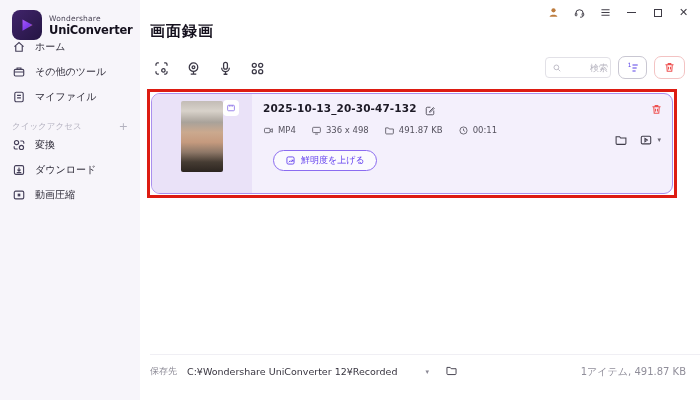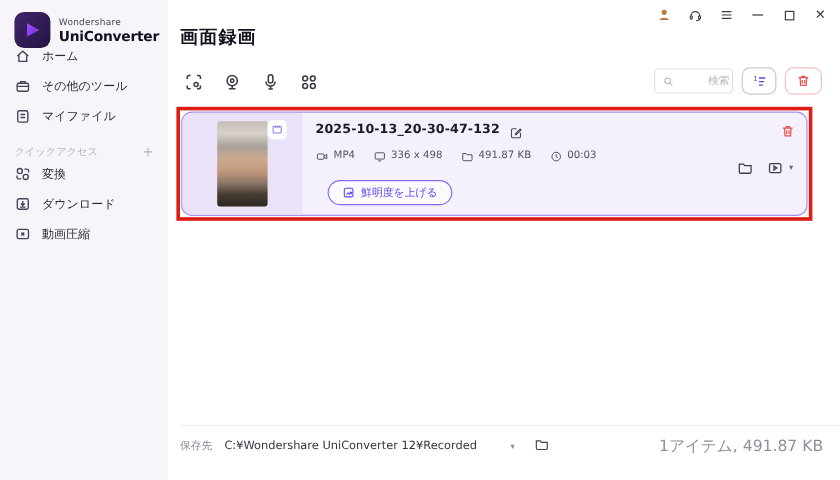--- a/index.html
+++ b/index.html
@@ -37,21 +37,21 @@
   .search-box svg { width:10px; height:10px; stroke:#b7b5c0; flex-shrink:0; }
   .search-box input { border:none; outline:none; width:40px; font-size:9px; color:#55525e; background:transparent; font-family:inherit;margin-left:24px; }
   .search-box input::placeholder { color:#b7b5c0; }
 
   .sort-btn { position:absolute; left:478px; top:56px; width:29px; height:23px; border:1px solid #c9c7d2; border-radius:7px; background:#fff; display:flex; align-items:center; justify-content:center; cursor:pointer; }
   .sort-btn svg { width:14px; height:14px; stroke:#5a43e6; }
   .del-btn { position:absolute; left:514px; top:56px; width:31px; height:23px; border:1px solid #f3c3c3; border-radius:7px; background:#fff; display:flex; align-items:center; justify-content:center; cursor:pointer; }
   .del-btn svg { width:13px; height:13px; stroke:#ee5251; }
 
   
-  .annotation { position:absolute; left:7px; top:89px; width:530px; height:95px; border:3px solid #dd1c12; }
+  .annotation { position:absolute; left:7px; top:89px; width:530px; height:109px; border:3px solid #dd1c12; }
   .card { position:absolute; left:1px; top:1px; right:1px; bottom:1px; background:#f4f0fc; border:1px solid #a98fee; border-radius:9px; display:flex; overflow:hidden; }
   .thumb-panel { width:100px; flex-shrink:0; background:#eae2f8; position:relative; }
   .thumb { position:absolute; left:29px; top:7px; width:42px; height:71px; border-radius:2px;
            background:linear-gradient(180deg,#c3bcb6 0%,#d8d2ca 14%,#a9a29a 30%,#cba98e 44%,#c59a7e 58%,#8e7868 72%,#463c33 86%,#2c2520 100%); }
   .film-badge { position:absolute; right:13px; top:6px; width:16px; height:16px; background:#fff; border-radius:4px; display:flex; align-items:center; justify-content:center; }
   .film-badge svg { width:10px; height:10px; stroke:#8f76e8; }
   .card-content { flex:1; position:relative; padding:8px 10px 8px 11px; }
   .title-row { display:flex; align-items:center; gap:7px; }
   .rec-title { font-size:10.5px; font-weight:bold; color:#1d1a26; letter-spacing:.1px; }
   .edit-ic { width:12px; height:12px; cursor:pointer; } .edit-ic svg { width:12px; height:12px; stroke:#4c4957; }
@@ -67,21 +67,21 @@
   .caret { font-size:7px; color:#6b6875; margin-left:-7px; cursor:pointer; }
 
   
   .footer-divider { position:absolute; left:10px; right:0; top:354px; border-top:1px solid #f0eff4; }
   .footer { position:absolute; left:10px; right:14px; top:362px; display:flex; align-items:center; }
   .save-label { font-size:9px; color:#8b8995; }
   .save-path { font-size:9.5px; color:#37343f; margin-left:10px; }
   .path-caret { font-size:7px; color:#8b8995; margin-left:28px; cursor:pointer; }
   .footer-folder { margin-left:16px; cursor:pointer; } .footer-folder svg { width:13px; height:13px; stroke:#46434f; }
   .footer-spacer { flex:1; }
-  .items-summary { font-size:13px; color:#908e9a; }
+  .items-summary { font-size:10px; color:#908e9a; }
 </style>
 </head>
 <body>
 
 <div class="app">
 
   <div class="sidebar">
     <div class="brand">
       <div class="brand-icon">
         <svg viewBox="0 0 16 16" width="18" height="18">
@@ -274,21 +274,21 @@
               <svg viewBox="0 0 16 16" fill="none" stroke-width="1.2">
                   <path d="M2.4 4.2h4l1.2 1.6h6v6a1.2 1.2 0 0 1-1.2 1.2H3.6a1.2 1.2 0 0 1-1.2-1.2z"></path>
                 </svg>
               <span>491.87 KB</span>
             </span>
             <span class="meta">
               <svg viewBox="0 0 16 16" fill="none" stroke-width="1.2">
                   <circle cx="8" cy="8" r="5.2"></circle>
                   <path d="M8 5.2V8l2 1.3"></path>
                 </svg>
-              <span>00:03</span>
+              <span>00:11</span>
             </span>
           </div>
           <div class="enhance-btn">
             <svg viewBox="0 0 16 16" fill="none" stroke-width="1.3">
                 <rect x="2.8" y="2.8" width="10.4" height="10.4" rx="2"></rect>
                 <path d="M5.4 10.6l2.2-2.2 1.6 1.6 2.4-2.4M9.4 7.6h2.2v2.2"></path>
               </svg>
             <span>鮮明度を上げる</span>
           </div>
           <span class="card-trash">

